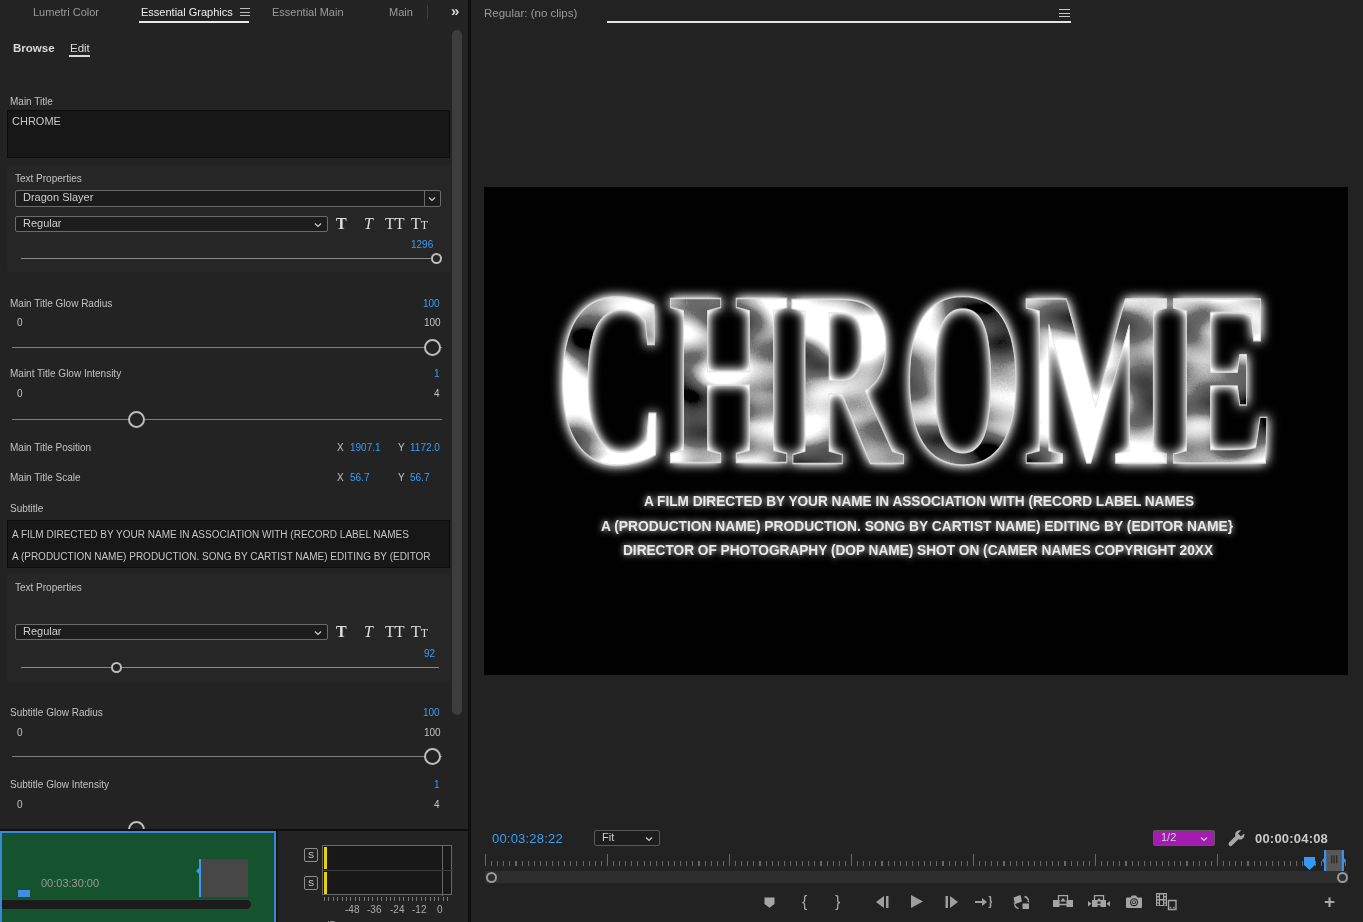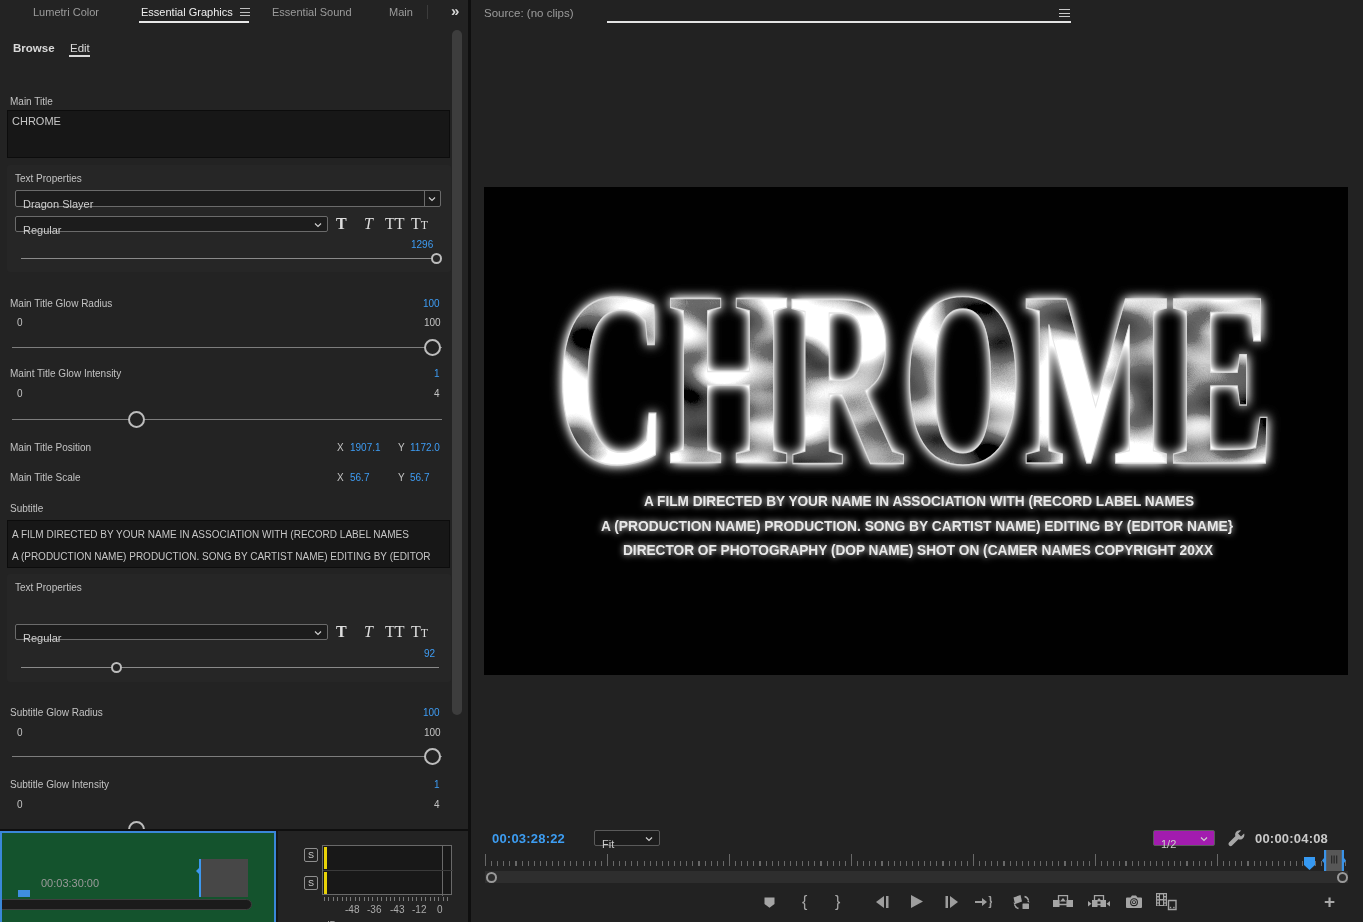--- a/index.html
+++ b/index.html
@@ -2,39 +2,39 @@
 <html><head>
 <meta charset="utf-8">
 <style>
 *{margin:0;padding:0;box-sizing:border-box}
 html,body{width:1363px;height:922px;background:#161616;font-family:"Liberation Sans",sans-serif;overflow:hidden}
 .abs{position:absolute}
 #root{position:relative;width:1363px;height:922px;background:#161616}
 .lbl{position:absolute;font-size:10px;color:#c2c2c2;white-space:nowrap}
 .blue{color:#3e9cf3}
 .dd{position:absolute;background:#1c1c1c;border:1px solid #6b6b6b;border-radius:2px;font-size:11px;color:#cecece}
-.ddtxt{position:absolute;left:7px;top:7px}
+.ddtxt{position:absolute;left:7px;top:0}
 .chev{position:absolute;width:8px;height:8px}
 .ring{position:absolute;border:2px solid #bdbdbd;border-radius:50%;background:#232323}
 .track{position:absolute;height:1px;background:#8a8a8a}
 .ticon{position:absolute;font-family:"Liberation Serif",serif;font-weight:bold;color:#dedede;font-size:16px;line-height:16px}
 </style>
 </head>
 <body>
 <div id="root">
 
 <div class="abs" id="leftpanel" style="left:0;top:0;width:468px;height:830px;background:#232323;overflow:hidden">
 
   <div class="abs" style="left:33px;top:6px;font-size:11px;color:#9b9b9b">Lumetri Color</div>
   <div class="abs" style="left:141px;top:6px;font-size:11px;color:#efefef">Essential Graphics</div>
   <div class="abs" style="left:240px;top:8px;width:10px;height:8px;border-top:1.5px solid #bdbdbd;border-bottom:1.5px solid #bdbdbd">
         <div style="position:absolute;left:0;top:2.6px;width:10px;height:1.5px;background:#bdbdbd"></div>
       </div>
   <div class="abs" style="left:139px;top:21px;width:110px;height:2px;background:#e8e8e8"></div>
-  <div class="abs" style="left:272px;top:6px;font-size:11px;color:#9b9b9b">Essential Sound</div>
+  <div class="abs" style="left:272px;top:6px;font-size:11px;color:#9b9b9b">Essential Main</div>
   <div class="abs" style="left:389px;top:6px;font-size:11px;color:#9b9b9b">Main</div>
   <div class="abs" style="left:427px;top:5px;width:1px;height:14px;background:#3c3c3c"></div>
   <div class="abs" style="left:451px;top:2px;font-size:15px;font-weight:bold;color:#d6d6d6">»</div>
 
   <div class="abs" style="left:13px;top:42px;font-size:11.5px;font-weight:bold;color:#d9d9d9">Browse</div>
   <div class="abs" style="left:70px;top:42px;font-size:11.5px;color:#d9d9d9">Edit</div>
   <div class="abs" style="left:69px;top:55px;width:21px;height:2px;background:#d9d9d9"></div>
 
   <div class="lbl" style="left:10px;top:96px">Main Title</div>
   <div class="abs" style="left:7px;top:110px;width:443px;height:48px;background:#171717;border:1px solid #0c0c0c">
@@ -142,27 +142,27 @@
   <div class="abs" style="left:44px;top:14px;width:130px;height:50px;border:1px solid #696969;background:#181818">
     <div class="abs" style="left:119px;top:0;width:1px;height:50px;background:#696969"></div>
     <div class="abs" style="left:0;top:24px;width:130px;height:1px;background:#3a3a3a"></div>
     <div class="abs" style="left:1px;top:1px;width:3px;height:22px;background:#e8d207"></div>
     <div class="abs" style="left:1px;top:26px;width:3px;height:22px;background:#e8d207"></div>
   </div>
   <div class="abs" style="left:46px;top:66px;width:128px;height:4px;background:repeating-linear-gradient(to right,#7a7a7a 0,#7a7a7a 1px,transparent 1px,transparent 4.4px)"></div>
   <div class="abs" style="left:46px;top:89px;font-size:10px;color:#ababab">dB</div>
   <div class="abs" style="left:67px;top:73px;font-size:10px;color:#ababab">-48</div>
   <div class="abs" style="left:89px;top:73px;font-size:10px;color:#ababab">-36</div>
-  <div class="abs" style="left:112px;top:73px;font-size:10px;color:#ababab">-43</div>
+  <div class="abs" style="left:112px;top:73px;font-size:10px;color:#ababab">-24</div>
   <div class="abs" style="left:134px;top:73px;font-size:10px;color:#ababab">-12</div>
   <div class="abs" style="left:159px;top:73px;font-size:10px;color:#ababab">0</div>
 </div>
 
 <div class="abs" id="rightpanel" style="left:471px;top:0;width:892px;height:922px;background:#222222">
-  <div class="abs" style="left:13px;top:7px;font-size:11.5px;color:#9b9b9b">Source: (no clips)</div>
+  <div class="abs" style="left:13px;top:7px;font-size:11.5px;color:#9b9b9b">Regular: (no clips)</div>
   <div class="abs" style="left:588px;top:9px;width:11px;height:8px;border-top:1.5px solid #c9c9c9;border-bottom:1.5px solid #c9c9c9">
         <div style="position:absolute;left:0;top:2.6px;width:11px;height:1.5px;background:#c9c9c9"></div>
       </div>
   <div class="abs" style="left:136px;top:21px;width:464px;height:2px;background:#e3e3e3"></div>
 
   <div class="abs" style="left:13px;top:187px;width:864px;height:488px;background:#010101;overflow:hidden" id="video">
     <svg width="864" height="488" viewBox="0 0 864 488" style="position:absolute;left:0;top:0">
       <defs>
         <filter id="met" x="-10%" y="-40%" width="120%" height="180%">
           <feTurbulence type="fractalNoise" baseFrequency="0.011 0.017" numOctaves="2" seed="11" result="n"></feTurbulence>
@@ -193,21 +193,21 @@
       <text x="431" y="276" text-anchor="middle" font-family="Liberation Serif" font-weight="bold" font-size="250" textLength="720" lengthAdjust="spacingAndGlyphs" filter="url(#met)" fill="#ffffff">CHROME</text>
       <text x="431" y="276" text-anchor="middle" font-family="Liberation Serif" font-weight="bold" font-size="250" textLength="720" lengthAdjust="spacingAndGlyphs" fill="none" stroke="#e0e0e0" stroke-width="1.4" opacity="0.85">CHROME</text>
       <g font-family="Liberation Sans" font-weight="bold" font-size="15" fill="#e8e8e8" text-anchor="middle" filter="url(#subglow)">
         <text x="435" y="319" textLength="550" lengthAdjust="spacingAndGlyphs">A FILM DIRECTED BY YOUR NAME IN ASSOCIATION WITH (RECORD LABEL NAMES</text>
         <text x="433" y="344" textLength="632" lengthAdjust="spacingAndGlyphs">A (PRODUCTION NAME) PRODUCTION. SONG BY CARTIST NAME) EDITING BY (EDITOR NAME}</text>
         <text x="434" y="368" textLength="590" lengthAdjust="spacingAndGlyphs">DIRECTOR OF PHOTOGRAPHY (DOP NAME) SHOT ON (CAMER NAMES COPYRIGHT 20XX</text>
       </g>
     </svg>
   </div>
 
-  <div class="abs" style="left:21px;top:831px;font-size:13px;font-weight:bold;color:#3d9df2;letter-spacing:0.2px">00:03:28:22</div>
+  <div class="abs" style="left:21px;top:831px;font-size:13px;font-weight:normal;color:#3d9df2;letter-spacing:0.2px">00:03:28:22</div>
   <div class="dd" style="left:123px;top:830px;width:66px;height:16px;background:#1d1d1d;border-color:#5a5a5a">
     <span class="ddtxt">Fit</span>
     <svg class="chev" style="right:6px;top:4px" viewBox="0 0 8 8">
           <path d="M1 2.5 L4 5.5 L7 2.5" stroke="#cecece" stroke-width="1.2" fill="none"></path>
         </svg>
   </div>
   <div class="dd" style="left:682px;top:830px;width:62px;height:16px;background:#a21caf;border-color:#5a5a5a">
     <span class="ddtxt">1/2</span>
     <svg class="chev" style="right:6px;top:4px" viewBox="0 0 8 8">
           <path d="M1 2.5 L4 5.5 L7 2.5" stroke="#cecece" stroke-width="1.2" fill="none"></path>

